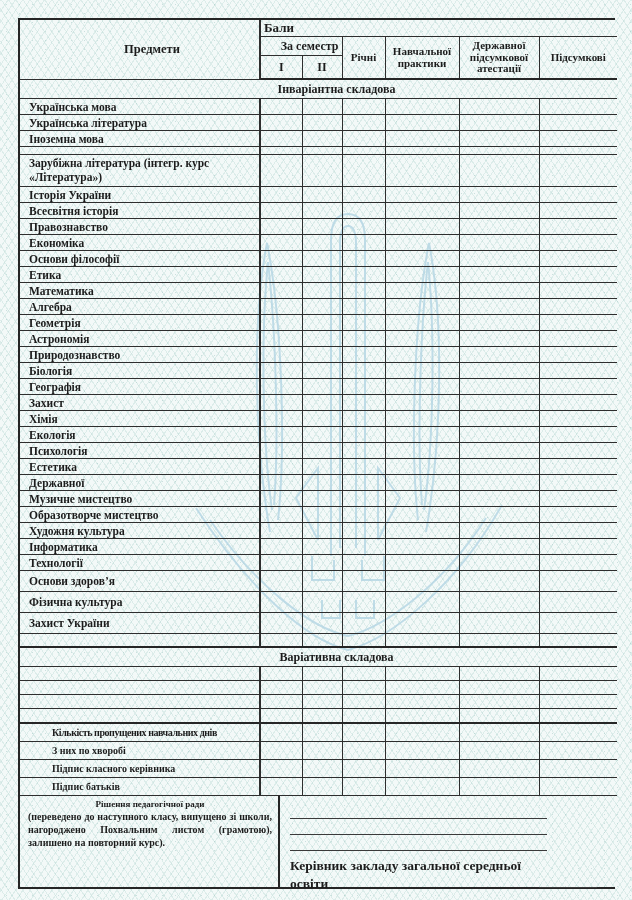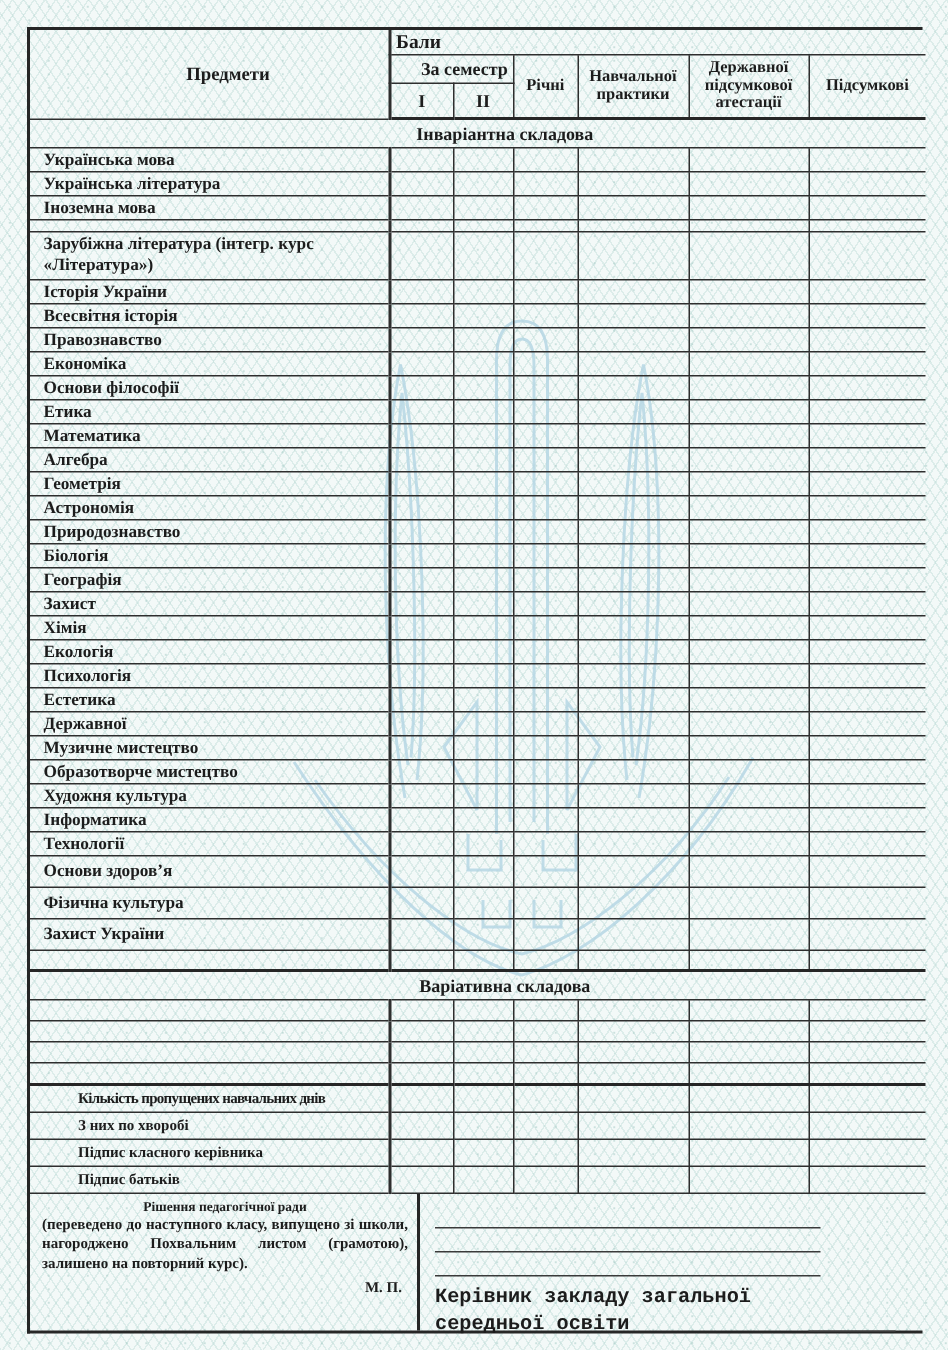--- a/index.html
+++ b/index.html
@@ -55,21 +55,21 @@
   tr.sum.first td{border-top:2px solid #262626;}
   td.cond{letter-spacing:-0.45px;}
   
   .bottom{display:flex;height:91px;}
   .b-left{width:260px;box-sizing:border-box;border-right:2px solid #262626;padding:3px 6px 2px 8px;}
   .b-title{font-size:9px;font-weight:bold;text-align:center;}
   .b-body{font-size:10px;font-weight:bold;text-align:justify;line-height:1.32;margin-top:1px;}
   .b-seal{font-size:10px;font-weight:bold;text-align:right;padding-right:4px;margin-top:3px;}
   .b-right{flex:1;box-sizing:border-box;padding:7px 12px 4px 10px;display:flex;flex-direction:column;}
   .sigline{height:15px;border-bottom:1px solid #3a3a3a;width:82%;}
-  .b-caption-row{display:flex;align-items:flex-end;margin-top:6px;font-family:Liberation Mono, monospace;}
+  .b-caption-row{display:flex;align-items:flex-end;margin-top:6px;}
   .b-caption{font-size:13.5px;font-weight:bold;line-height:1.35;max-width:235px;white-space:normal;}
   .b-underline{flex:1;border-bottom:1px solid #3a3a3a;height:1px;margin:0 6px 5px 14px;}
 </style>
 </head>
 <body>
 
 <div class="page">
 
   <svg class="watermark" width="632" height="900" viewBox="0 0 632 900" fill="none" stroke="#b7d7e5" stroke-width="2" opacity="0.85">
 
@@ -498,21 +498,20 @@
             <td></td>
             <td></td>
           </tr>
         </tbody>
     </table>
 
     <div class="bottom">
       <div class="b-left">
         <div class="b-title">Рішення педагогічної ради</div>
         <div class="b-body">(переведено до наступного класу, випущено зі школи, нагороджено Похвальним листом (грамотою), залишено на повторний курс).</div>
-        <div class="b-seal">М. П.</div>
       </div>
       <div class="b-right">
         <div id="siglines">
             <div class="sigline"></div>
             <div class="sigline"></div>
             <div class="sigline"></div>
           </div>
         <div class="b-caption-row">
           <div class="b-caption">Керівник закладу загальної середньої освіти</div>
           <div class="b-underline"></div>

